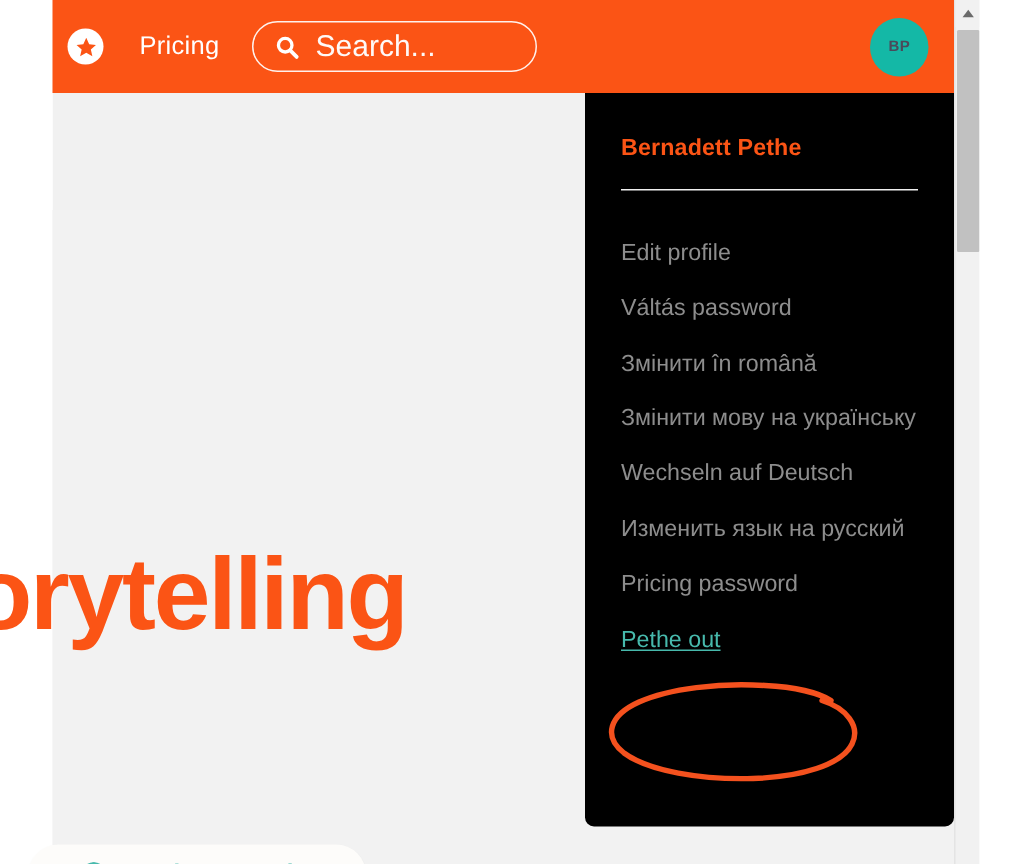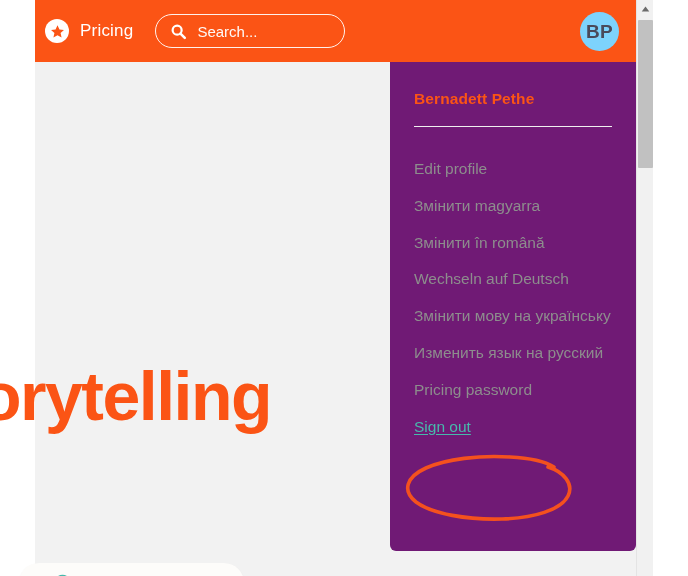--- a/index.html
+++ b/index.html
@@ -52,21 +52,21 @@
     width: 601px;
     height: 62px;
     background: #fb5415;
     display: flex;
     align-items: center;
   }
 
   .nav-pricing {
     display: flex;
     align-items: center;
-    gap: 11px;
+    gap: 24px;
     margin-left: 10px;
     cursor: pointer;
   }
 
   .star-badge {
     width: 24px; height: 24px;
     border-radius: 50%;
     background: #ffffff;
     display: flex;
     align-items: center;
@@ -92,35 +92,35 @@
     border-radius: 18px;
     display: flex;
     align-items: center;
     padding-left: 14px;
     gap: 10px;
     cursor: text;
   }
   .search-icon svg { display: block; }
   .search-placeholder {
     color: #ffffff;
-    font-size: 15px;
+    font-size: 20px;
     opacity: .97;
     white-space: nowrap;
   }
 
   
   .avatar {
     position: absolute;
     right: 17px;
     top: 12px;
     width: 39px; height: 39px;
     border-radius: 50%;
-    background: #7dd3fc;
+    background: #14b8a6;
     color: #4a4a5a;
-    font-size: 19px;
+    font-size: 10px;
     font-weight: bold;
     display: flex;
     align-items: center;
     justify-content: center;
     cursor: pointer;
     letter-spacing: .3px;
   }
 
   
   .content-card {
@@ -167,21 +167,21 @@
     white-space: nowrap;
   }
 
   
   .user-dropdown {
     position: absolute;
     left: 390px;
     top: 62px;
     width: 246px;
     height: 489px;
-    background: #701a75;
+    background: #000000;
     border-radius: 0 0 6px 6px;
     padding: 28px 0 0 0;
   }
 
   .dropdown-username {
     color: #fb5415;
     font-size: 15.5px;
     font-weight: bold;
     padding: 0 0 0 24px;
     letter-spacing: .1px;
@@ -301,27 +301,27 @@
     <div class="avatar">BP</div>
   </div>
 
   <div class="user-dropdown">
     <div class="dropdown-username">Bernadett Pethe</div>
 
     <div class="dropdown-divider"></div>
 
     <ul class="dropdown-menu">
       <li class="dropdown-item">Edit profile</li>
-      <li class="dropdown-item">Змінити magyarra</li>
+      <li class="dropdown-item">Váltás password</li>
       <li class="dropdown-item">Змінити în română</li>
+      <li class="dropdown-item">Змінити мову на українську</li>
       <li class="dropdown-item">Wechseln auf Deutsch</li>
-      <li class="dropdown-item">Змінити мову на українську</li>
       <li class="dropdown-item">Изменить язык на русский</li>
       <li class="dropdown-item">Pricing password</li>
-      <li class="dropdown-item signout">Sign out</li>
+      <li class="dropdown-item signout">Pethe out</li>
     </ul>
   </div>
 
   <svg class="annotation" viewBox="0 0 186 72">
     <path d="M 150 17
              C 166 22, 176 34, 170 46
              C 163 60, 136 68, 104 69
              C 70 70, 34 64, 18 52
              C 4 41, 8 27, 28 18
              C 48 9, 82 5, 112 7

